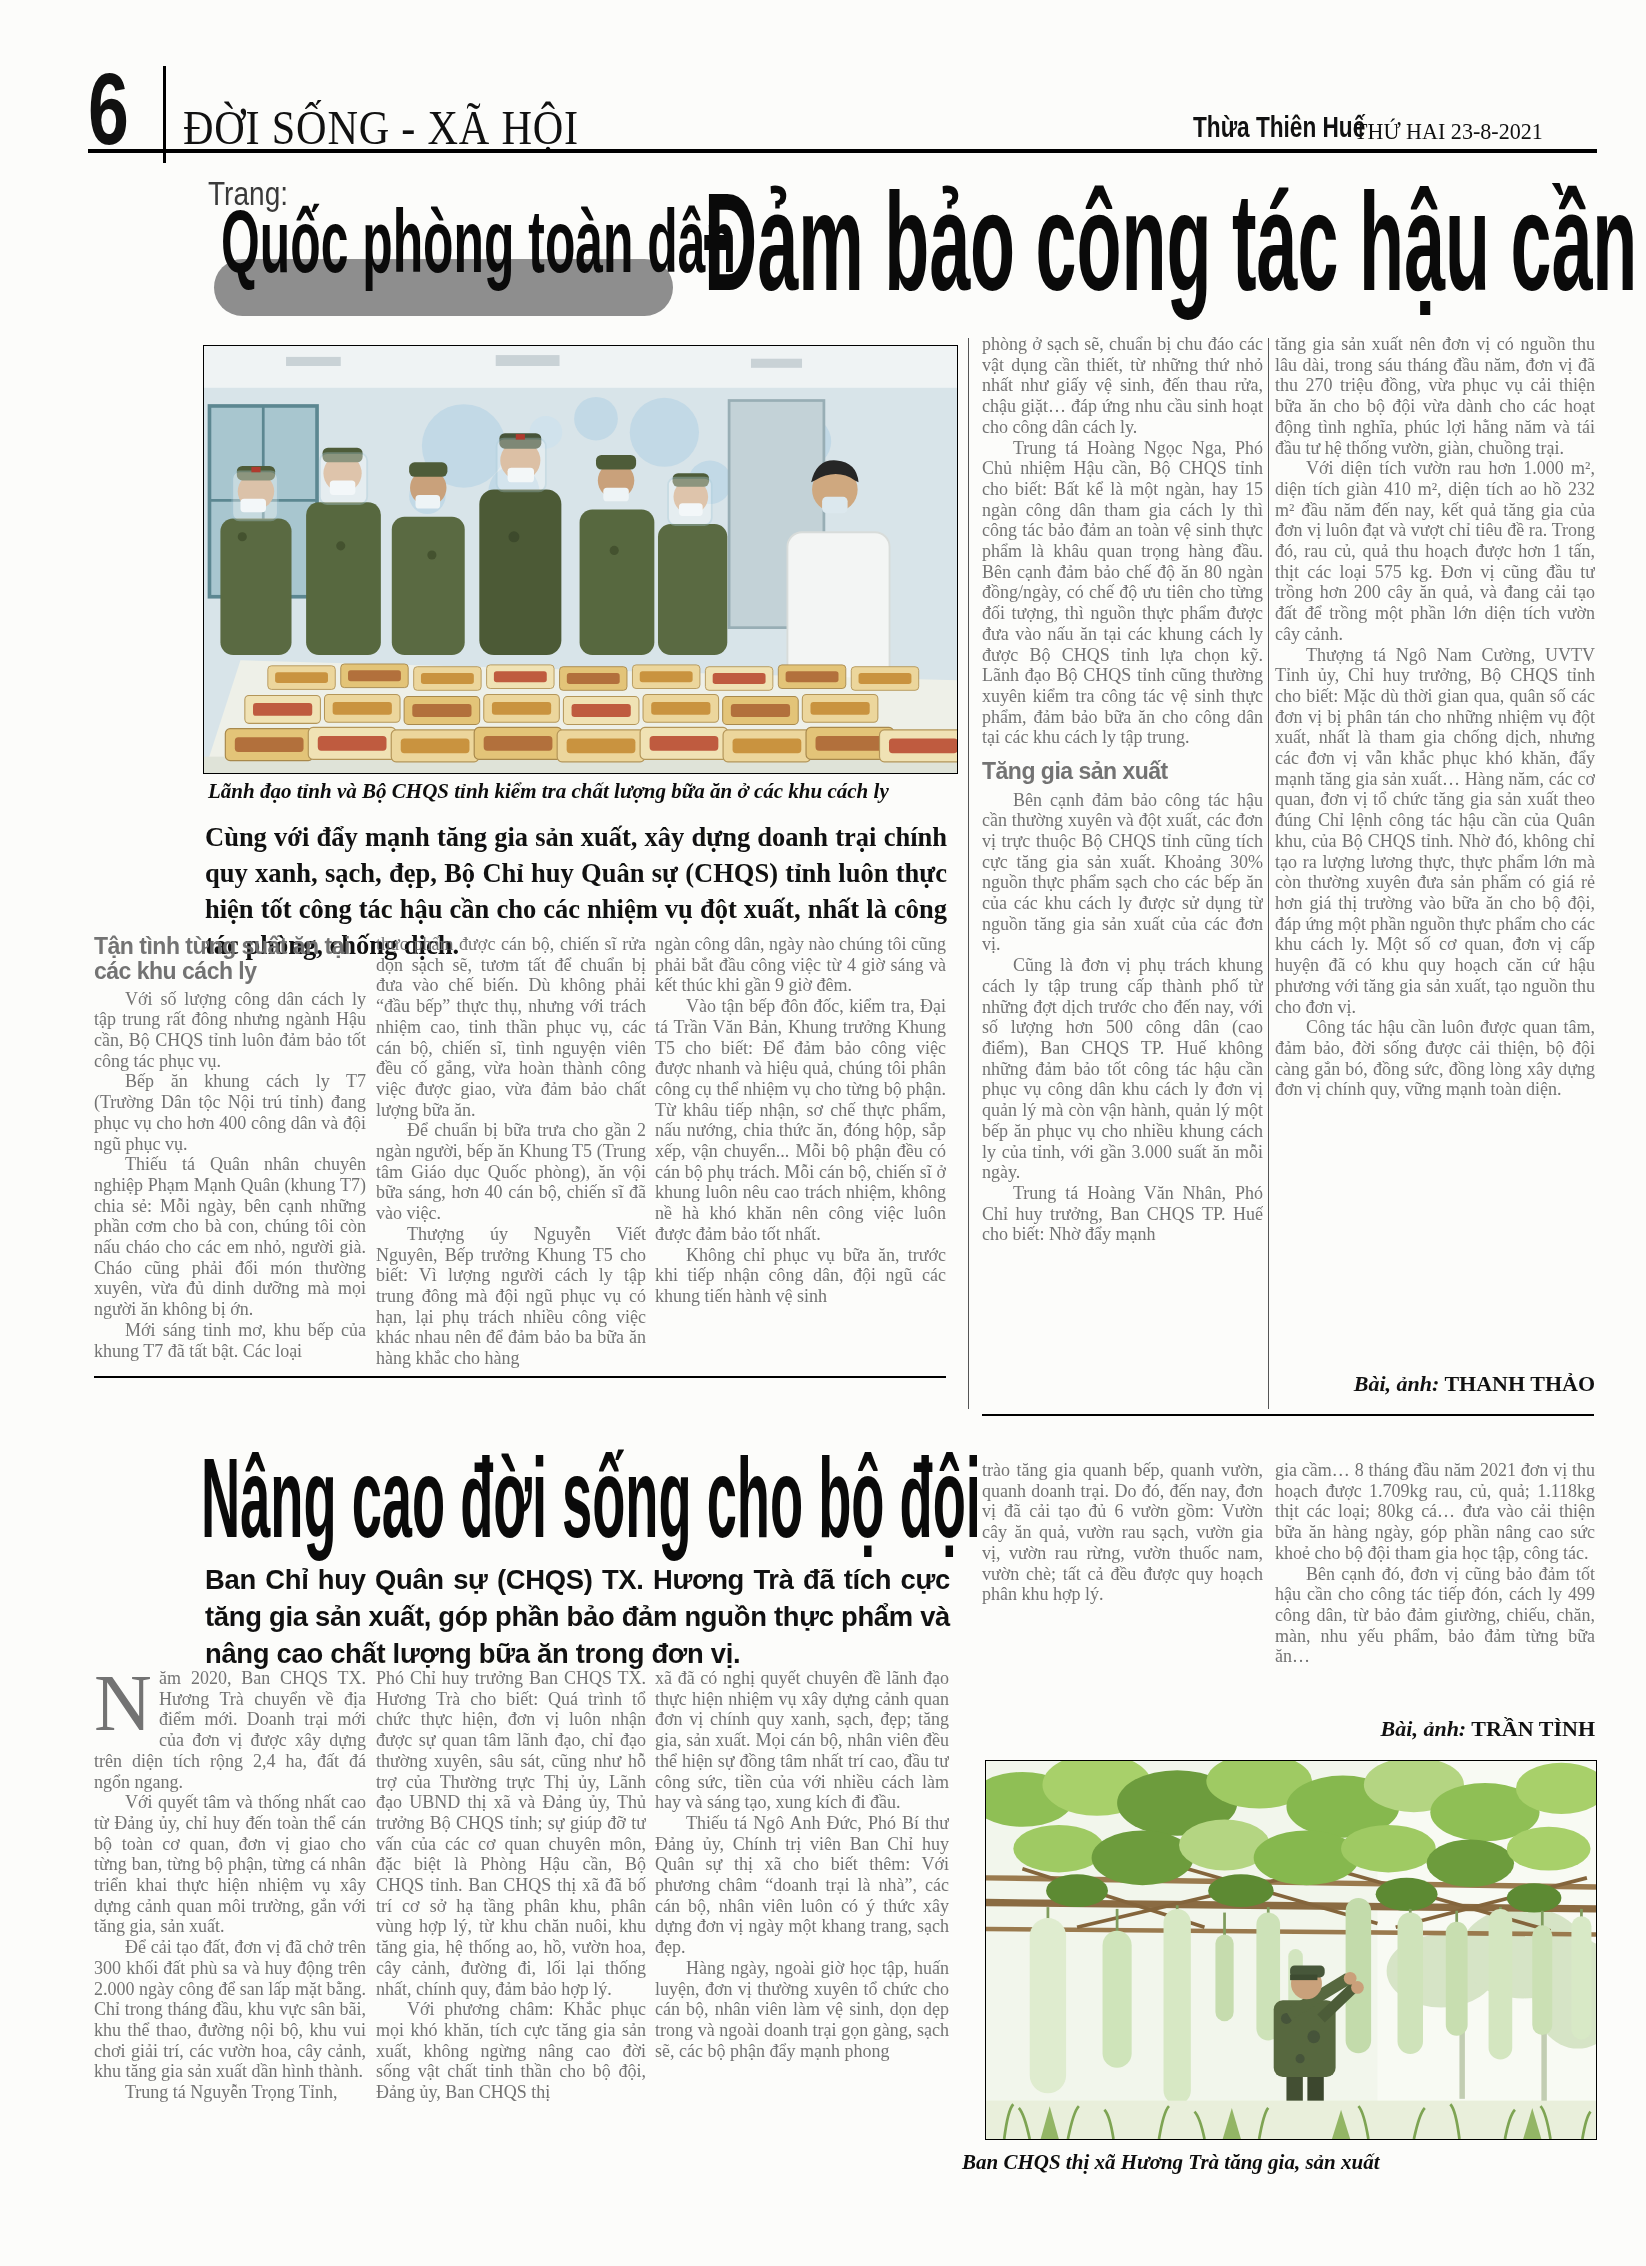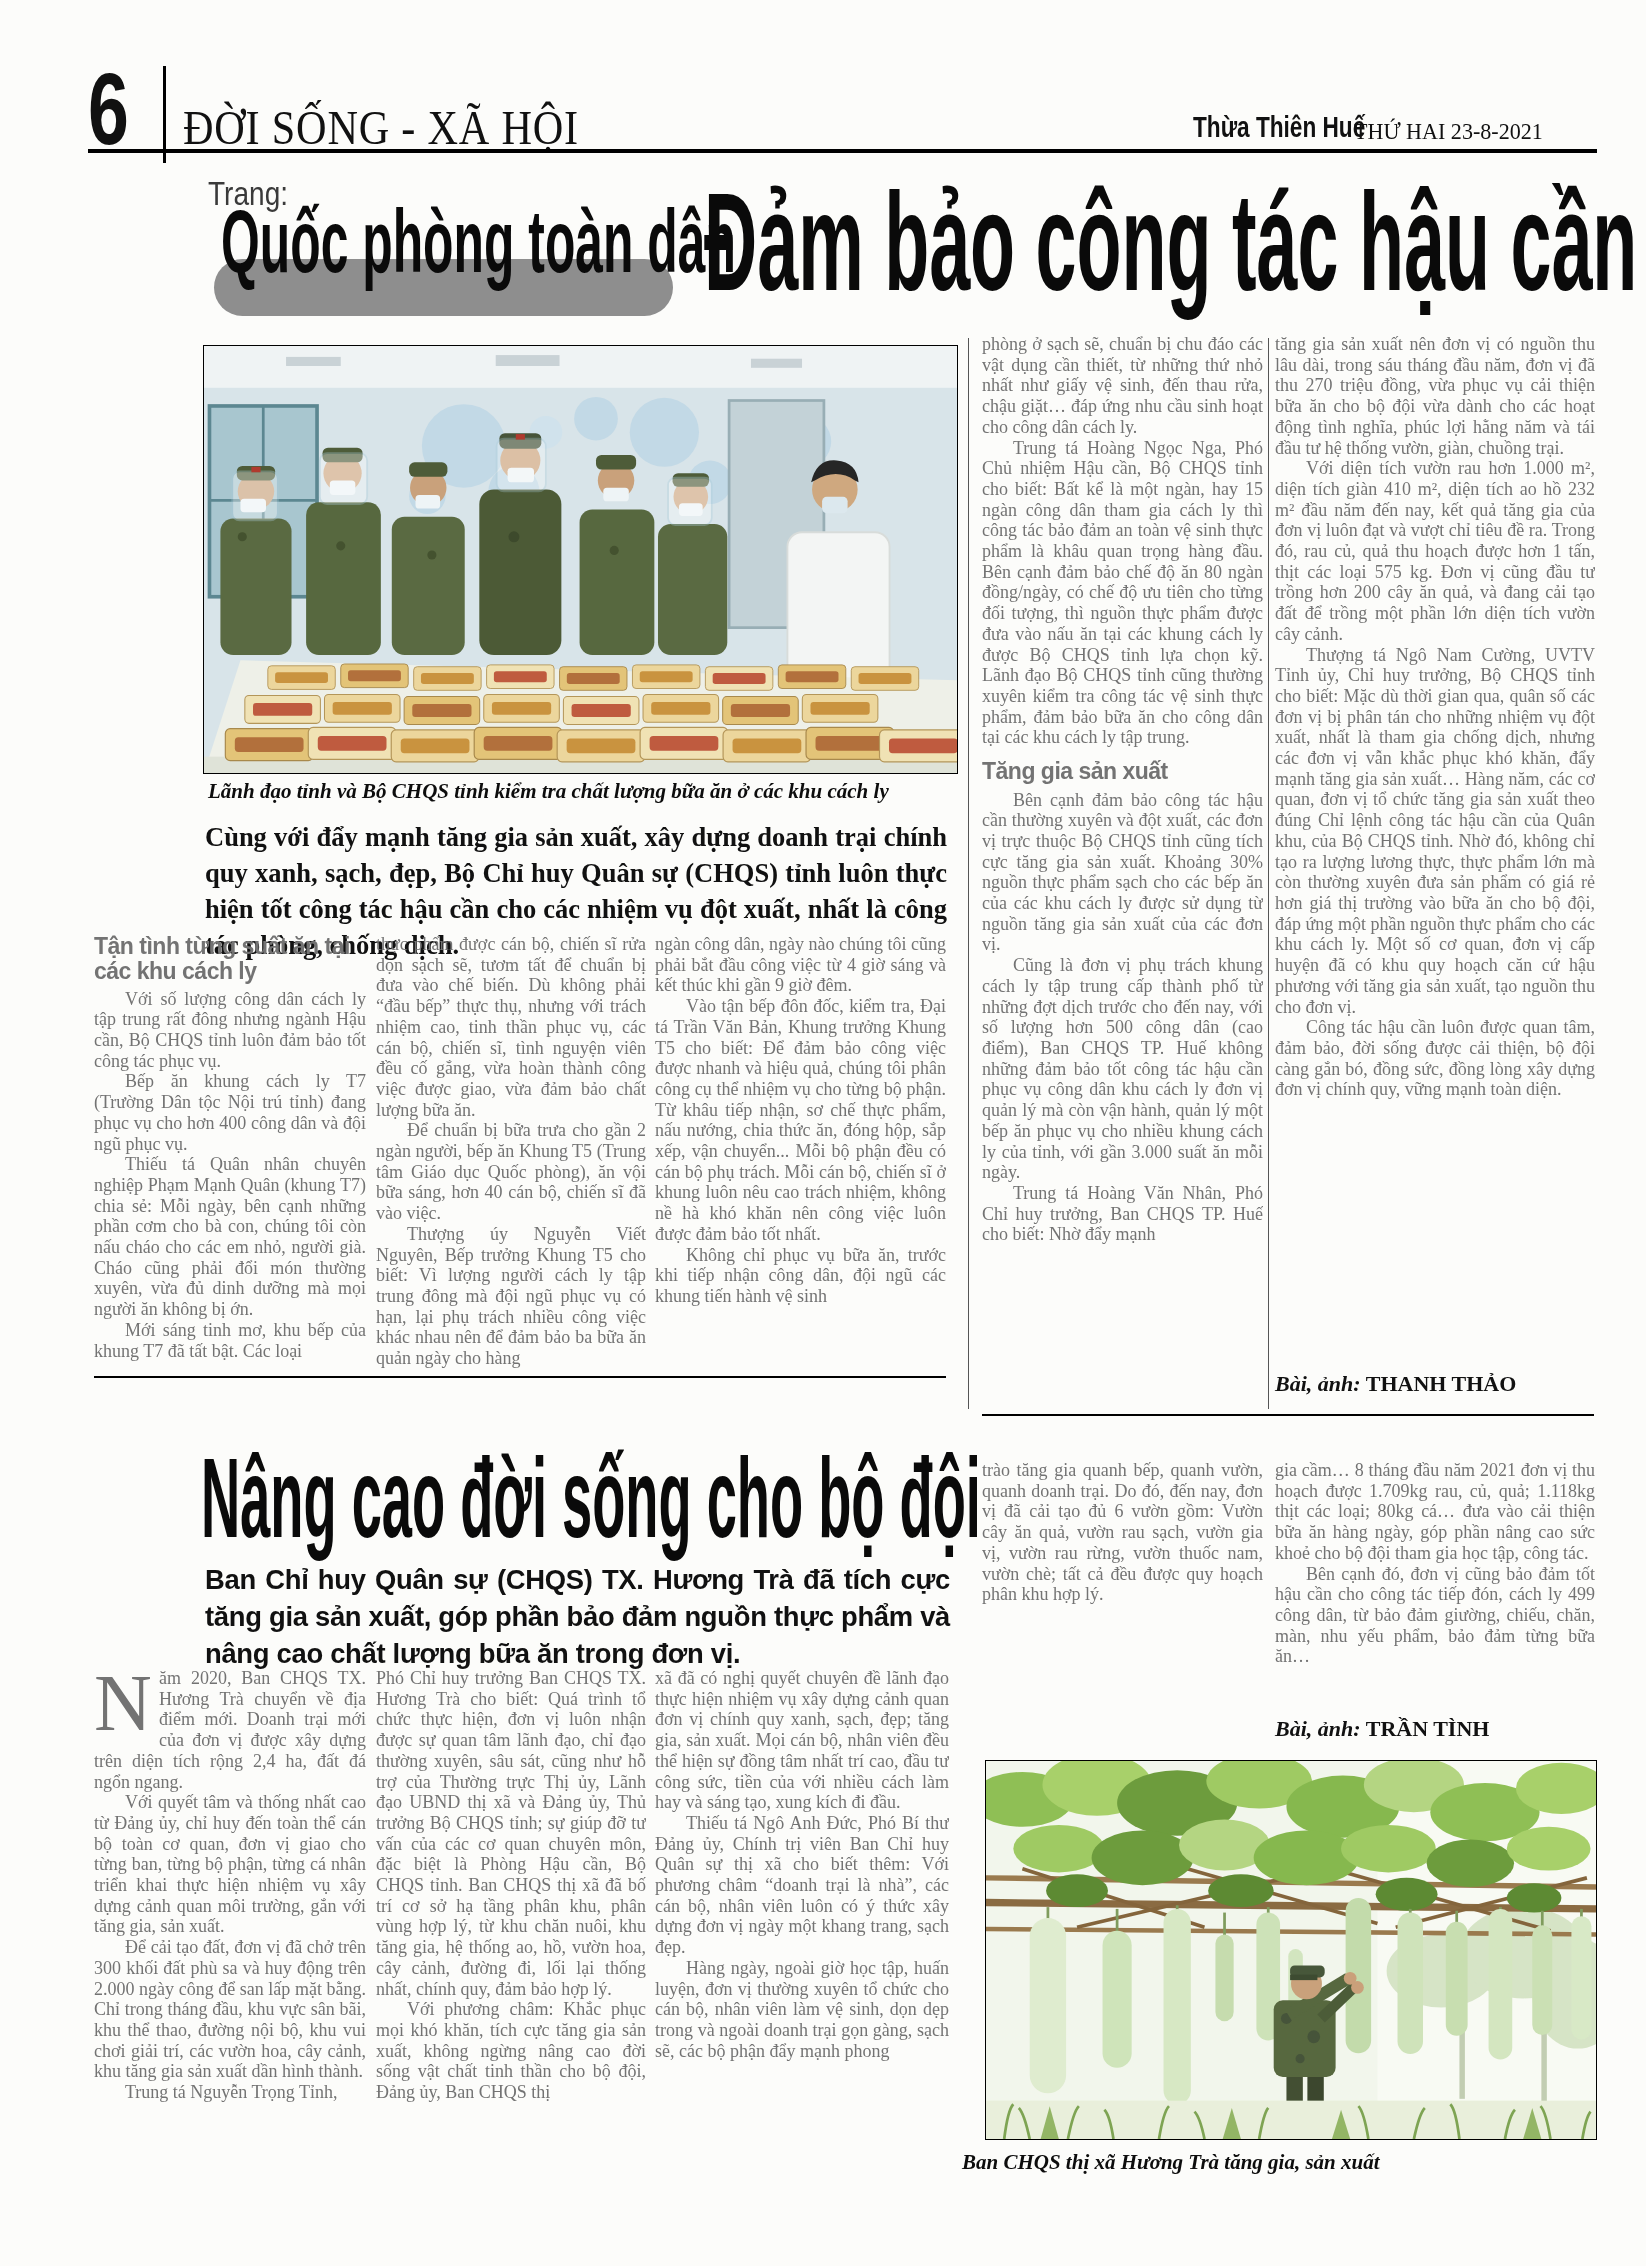--- a/index.html
+++ b/index.html
@@ -27,21 +27,21 @@
   .intro1{font:700 26.5px/36px "Liberation Serif",serif;text-align:justify;}
   .intro2{font:700 27.4px/37px "Liberation Sans",sans-serif;letter-spacing:-0.3px;text-align:justify;}
   
   .col{position:absolute;overflow:hidden;text-align:justify;
        font:18px/20.7px "Liberation Serif",serif;color:#737373;}
   .col p{margin:0;text-indent:31px;}
   .col p.cont{text-indent:0;}
   .colsub{font:700 23px/25px "Liberation Sans",sans-serif;letter-spacing:-0.5px;
           margin:0 0 4.6px 0;text-indent:0;text-align:left;}
   .colsub.mid{margin-top:11px;margin-bottom:5.5px;}
-  .byline{font:700 22px/1.2 "Liberation Serif",serif;text-align:left;}
+  .byline{font:700 22px/1.2 "Liberation Serif",serif;text-align:right;}
   .byline .lbl{font-style:italic;}
   .dropcap{float:left;font:400 80px/62px "Liberation Serif",serif;padding:3.7px 7.3px 0 0;}
 </style>
 </head>
 <body>
 
 <div class="page">
 
   <div class="abs pageno cond" style="left:88px;top:58px;transform:scaleX(.72);">6</div>
   <div class="rule" style="left:163px;top:66px;width:2.7px;height:97px;"></div>
@@ -178,21 +178,21 @@
   <div class="col" style="left:94px;top:934px;width:272px;height:440px;">
     <h3 class="colsub">Tận tình từng suất ăn tại các khu cách ly</h3>
     <p>Với số lượng công dân cách ly tập trung rất đông nhưng ngành Hậu cần, Bộ CHQS tỉnh luôn đảm bảo tốt công tác phục vụ.</p>
     <p>Bếp ăn khung cách ly T7 (Trường Dân tộc Nội trú tỉnh) đang phục vụ cho hơn 400 công dân và đội ngũ phục vụ.</p>
     <p>Thiếu tá Quân nhân chuyên nghiệp Phạm Mạnh Quân (khung T7) chia sẻ: Mỗi ngày, bên cạnh những phần cơm cho bà con, chúng tôi còn  nấu cháo cho các em nhỏ, người già. Cháo cũng phải đổi món thường xuyên, vừa đủ dinh dưỡng mà mọi người ăn không bị ớn.</p>
     <p>Mới sáng tinh mơ, khu bếp của khung T7 đã tất bật. Các loại</p>
   </div>
   <div class="col" style="left:376px;top:934px;width:270px;height:440px;">
     <p class="cont">thực phẩm được cán bộ, chiến sĩ rửa dọn sạch sẽ, tươm tất để chuẩn bị đưa vào chế biến. Dù không phải “đầu bếp” thực thụ, nhưng với trách nhiệm cao, tinh thần phục vụ, các cán bộ, chiến sĩ, tình nguyện viên đều cố gắng, vừa hoàn thành công việc được giao, vừa đảm bảo chất lượng bữa ăn.</p>
     <p>Để chuẩn bị bữa trưa cho gần 2 ngàn người, bếp ăn Khung T5 (Trung tâm Giáo dục Quốc phòng), ăn vội bữa sáng, hơn 40 cán bộ, chiến sĩ đã vào việc.</p>
-    <p>Thượng úy Nguyễn Viết Nguyên, Bếp trưởng Khung T5 cho biết: Vì lượng người cách ly tập trung đông mà đội ngũ phục vụ có hạn, lại phụ trách nhiều công việc khác nhau nên để đảm bảo ba bữa ăn quản ngày cho hàng</p>
+    <p>Thượng úy Nguyễn Viết Nguyên, Bếp trưởng Khung T5 cho biết: Vì lượng người cách ly tập trung đông mà đội ngũ phục vụ có hạn, lại phụ trách nhiều công việc khác nhau nên để đảm bảo ba bữa ăn hàng khắc cho hàng</p>
   </div>
   <div class="col" style="left:655px;top:934px;width:291px;height:440px;">
     <p class="cont">ngàn công dân, ngày nào chúng tôi cũng phải bắt đầu công việc từ 4 giờ sáng và kết thúc khi gần 9 giờ đêm.</p>
     <p>Vào tận bếp đôn đốc, kiểm tra, Đại tá Trần Văn Bản, Khung trưởng Khung T5 cho biết: Để đảm bảo công việc được nhanh và hiệu quả, chúng tôi phân công cụ thể nhiệm vụ cho từng bộ phận. Từ khâu tiếp nhận, sơ chế thực phẩm, nấu nướng, chia thức ăn, đóng hộp, sắp xếp, vận chuyển... Mỗi bộ phận đều có cán bộ phụ trách. Mỗi cán bộ, chiến sĩ ở khung luôn nêu cao trách nhiệm, không nề hà khó khăn nên công việc luôn được đảm bảo tốt nhất.</p>
     <p>Không chỉ phục vụ bữa ăn, trước khi tiếp nhận công dân, đội ngũ các khung tiến hành vệ sinh</p>
   </div>
 
   <div class="rule" style="left:968px;top:338px;width:0.9px;height:1071px;background:#555;"></div>
   <div class="rule" style="left:1268px;top:338px;width:0.9px;height:1071px;background:#555;"></div>
 

